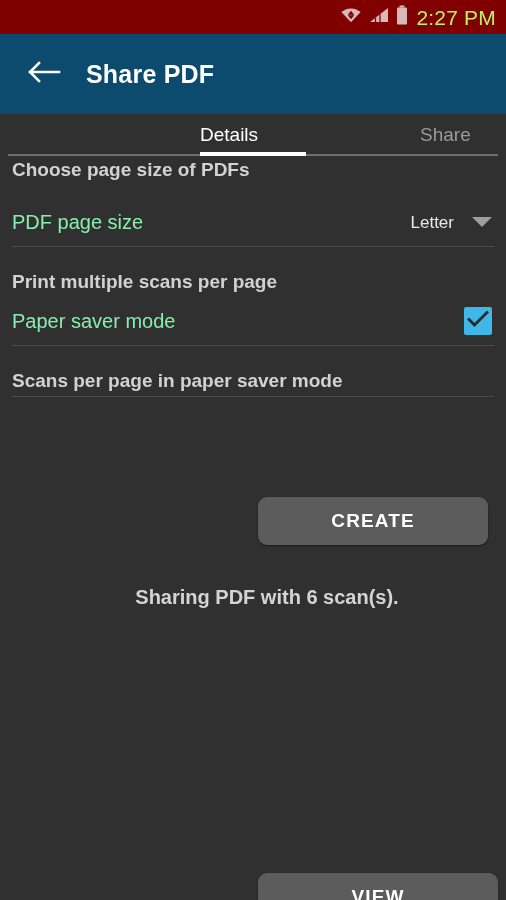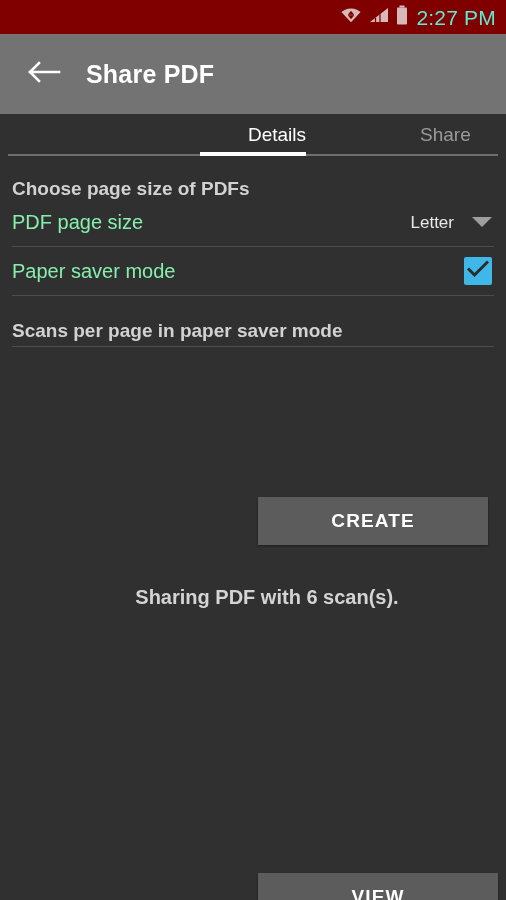--- a/index.html
+++ b/index.html
@@ -36,35 +36,35 @@
     justify-content: flex-end;
     padding-right: 10px;
   }
   .status-icons {
     display: flex;
     align-items: center;
     gap: 7px;
   }
   .sb-icon { display: block; }
   .status-time {
-    color: #5eead4;
+    color: #bef264;
     font-size: 21px;
     letter-spacing: 0.2px;
     margin-left: 8px;
     line-height: 1;
     white-space: nowrap;
   }
 
   
   .app-bar {
     position: absolute;
     top: 34px; left: 0;
     width: 506px;
     height: 80px;
-    background: #737373;
+    background: #0c4a6e;
     display: flex;
     align-items: center;
   }
   .back-btn {
     width: 60px;
     height: 60px;
     margin-left: 14px;
     display: flex;
     align-items: center;
     justify-content: center;
@@ -94,21 +94,21 @@
     height: 44px;
     display: flex;
     align-items: center;
   }
   .tab {
     position: absolute;
     top: 0;
     height: 40px;
     display: flex;
     align-items: center;
-    justify-content: flex-end;
+    justify-content: flex-start;
     font-size: 19px;
     cursor: pointer;
     line-height: 1;
   }
   .tab-details {
     left: 200px;
     width: 106px;
     color: #ffffff;
   }
   .tab-share {
@@ -190,21 +190,21 @@
     display: flex;
     align-items: center;
     justify-content: center;
     cursor: pointer;
   }
 
   
   .btn {
     background: #5c5c5c;
     border: none;
-    border-radius: 0;
+    border-radius: 9px;
     color: #ffffff;
     font-family: "Liberation Sans", sans-serif;
     font-size: 19px;
     font-weight: bold;
     letter-spacing: 1.1px;
     cursor: pointer;
     box-shadow: 0 1px 2px rgba(0,0,0,0.45);
   }
   .create-btn {
     position: absolute;
@@ -281,30 +281,33 @@
       <div class="tab tab-share">
         <span>Share</span>
       </div>
     </div>
     <div class="tab-baseline"></div>
     <div class="tab-indicator"></div>
   </div>
 
   <div class="content">
 
-    <div style="height:38px;display:flex;align-items:flex-end;">
+    <div style="height:38px;display:flex;align-items:flex-start;">
       <div class="section-title">Choose page size of PDFs</div>
     </div>
     <div class="pref-row">
       <span class="pref-label">PDF page size</span>
       <span class="pref-value">Letter</span>
       <span class="caret"></span>
     </div>
     <div class="divider"></div>
 
+    <div style="height:50px;display:flex;align-items:flex-end;padding-bottom:6px;">
+      <div class="section-title">Print multiple scans per page</div>
+    </div>
     <div class="pref-row">
       <span class="pref-label">Paper saver mode</span>
       <span class="checkbox">
         <span>
           <svg width="22" height="18" viewBox="0 0 22 18">
             <path d="M2 9.5 L7.5 15 L20 2.5" stroke="#2b2b2b" stroke-width="3" fill="none" stroke-linecap="square" stroke-linejoin="miter"></path>
           </svg>
         </span>
       </span>
     </div>

